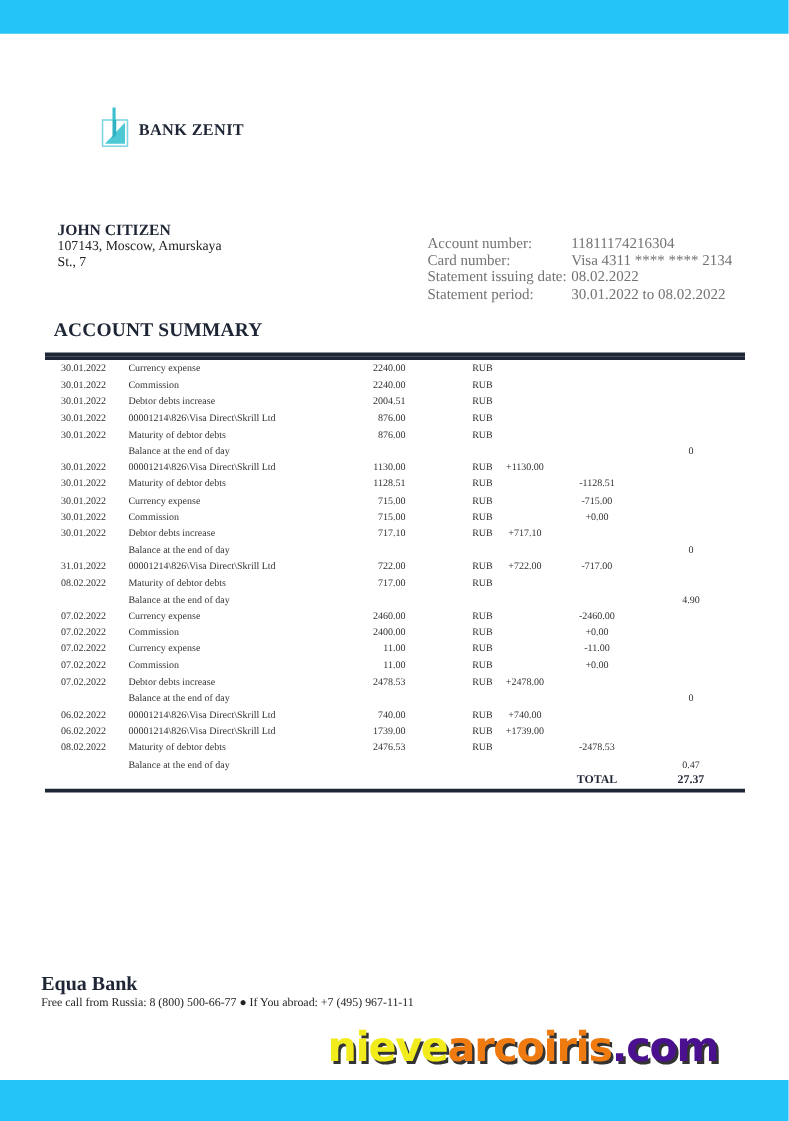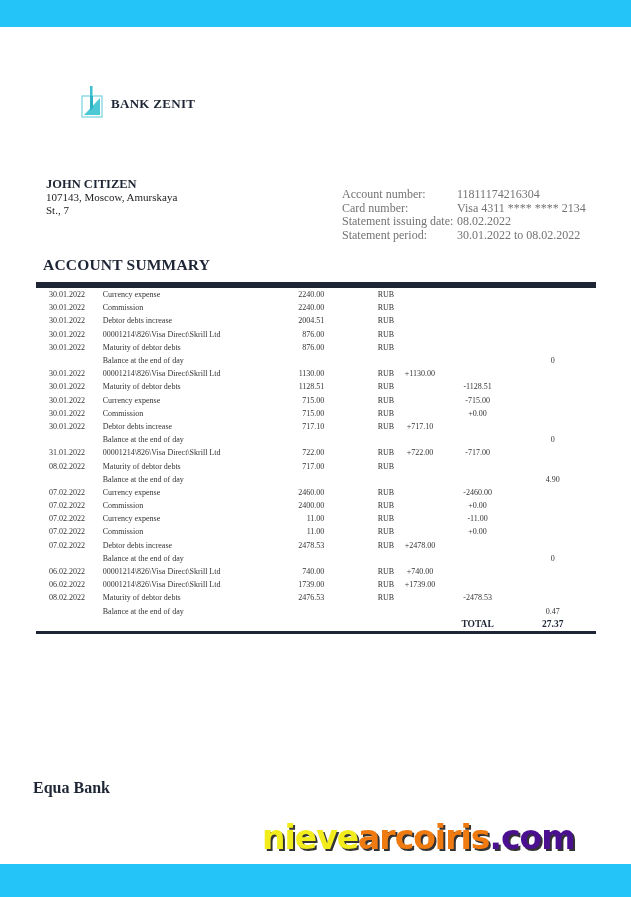--- a/index.html
+++ b/index.html
@@ -331,19 +331,20 @@
         <td class="c-db">TOTAL</td>
         <td class="c-bal">27.37</td>
       </tr>
     </tbody>
   </table>
   <div class="rule-thick"></div>
 </div>
 
 <div class="footer">
   <div class="bank">Equa Bank</div>
+  <div>Free call from Russia: 8 (800) 500-66-77 ● If You abroad: +7 (495) 967-11-11</div>
 </div>
 
 <div class="watermark">
   <span class="wm-a">nieve</span><span class="wm-b">arcoiris</span><span class="wm-c">.com</span>
 </div>
 
 <div class="bottom-band"></div>
 
 </body></html>

